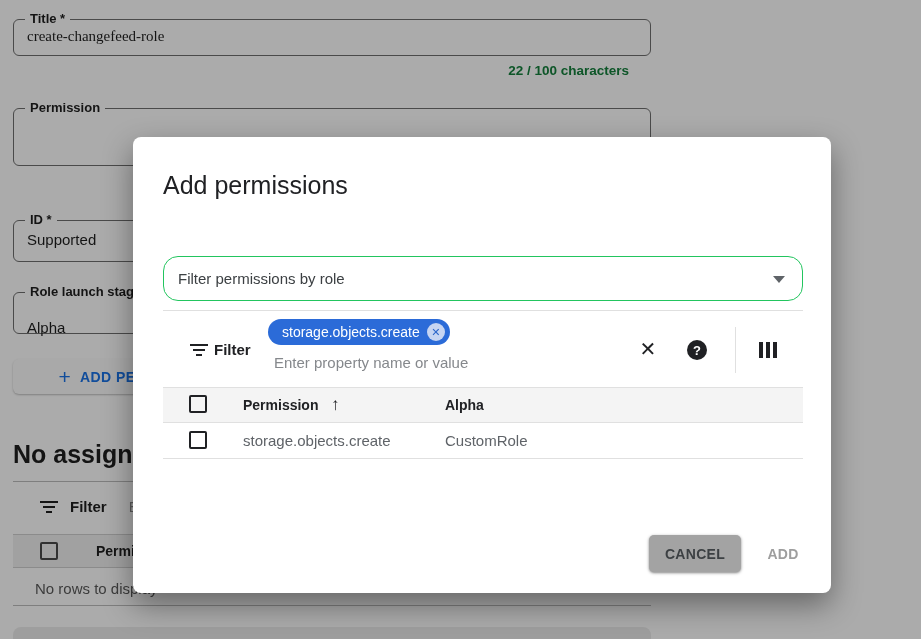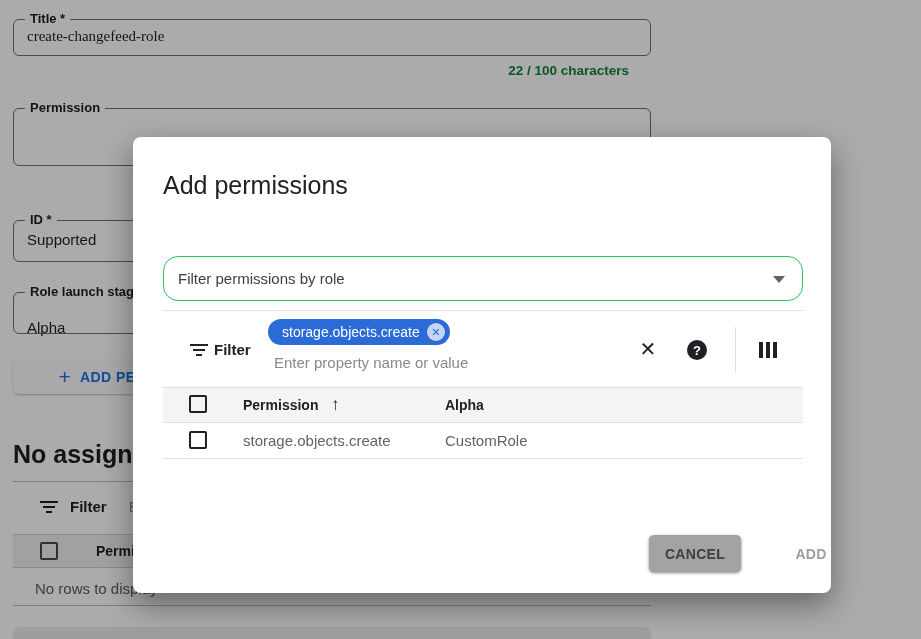--- a/index.html
+++ b/index.html
@@ -74,21 +74,21 @@
   .col-perm { position:absolute; left:80px; }
   .col-status { position:absolute; left:282px; }
   .tbl-header .hdr-text { top:9px; font-size:14px; font-weight:700; color:#202124; white-space:nowrap; }
   .sort-arrow { position:absolute; left:168px; top:7px; font-size:17px; font-weight:600; color:#202124; }
   .tbl-row .cell-text { top:9px; font-size:15px; color:#5f6368; white-space:nowrap; }
 
   .cancel-btn { position:absolute; left:516px; top:398px; width:92px; height:37px; background:#a3a3a3;
                 border:none; border-radius:5px; box-shadow:0 1px 2px rgba(0,0,0,.3), 0 1px 3px 1px rgba(0,0,0,.15);
                 font-size:14px; font-weight:600; letter-spacing:.3px; color:#3c4043;
                 display:flex; align-items:center; justify-content:center; font-family:inherit; }
-  .add-btn { position:absolute; left:648px; top:398px; width:60px; height:37px; background:transparent; border:none;
+  .add-btn { position:absolute; left:620px; top:398px; width:60px; height:37px; background:transparent; border:none;
              font-size:14px; font-weight:600; letter-spacing:.3px; color:#9e9e9e;
              display:flex; align-items:center; justify-content:center; font-family:inherit; }
   svg { display:block; }
 </style>
 </head>
 <body>
 
 <div id="stage">
 
   <div class="bg">

